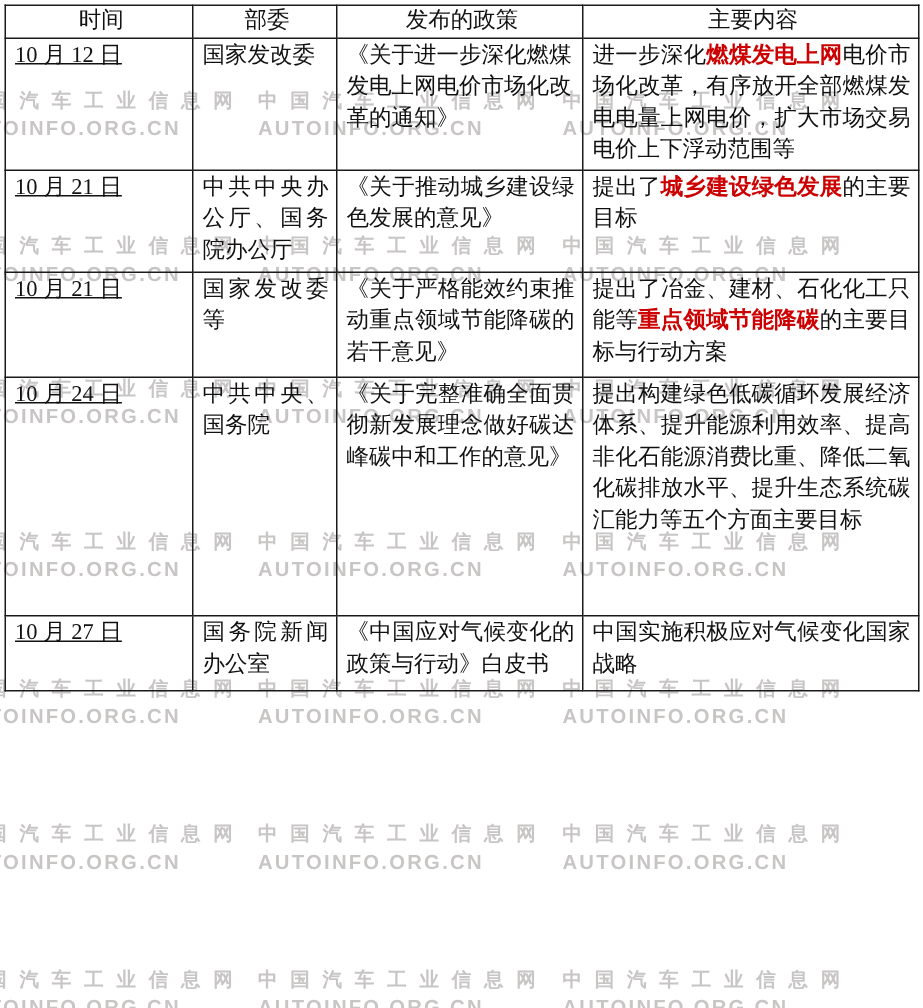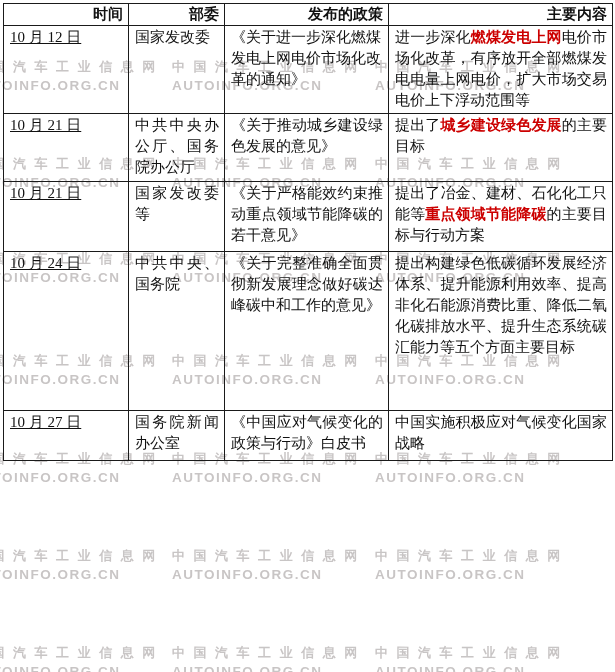--- a/index.html
+++ b/index.html
@@ -36,22 +36,22 @@
     border: 1px solid #1a1a1a;
     vertical-align: top;
     color: #111111;
     font-size: 15px;
     line-height: 21px;
     padding: 1px 5px 2px 6px;
     background: transparent;
     overflow: hidden;
   }
   #policy-table th {
-    text-align: right;
-    font-weight: bold;
+    text-align: center;
+    font-weight: normal;
     height: 22px;
     line-height: 19px;
     padding: 1px 5px 1px 8px;
   }
   td.c-date { padding-left: 9px; white-space: nowrap; text-decoration: underline; }
   td.c-ministry { text-align: justify; margin-top: 26px; }
   td.c-policy { text-align: justify; }
   td.c-policy.center { text-align: left; }
   td.c-content { text-align: justify; }
   .hl { color: #cc0000; font-weight: bold; }

